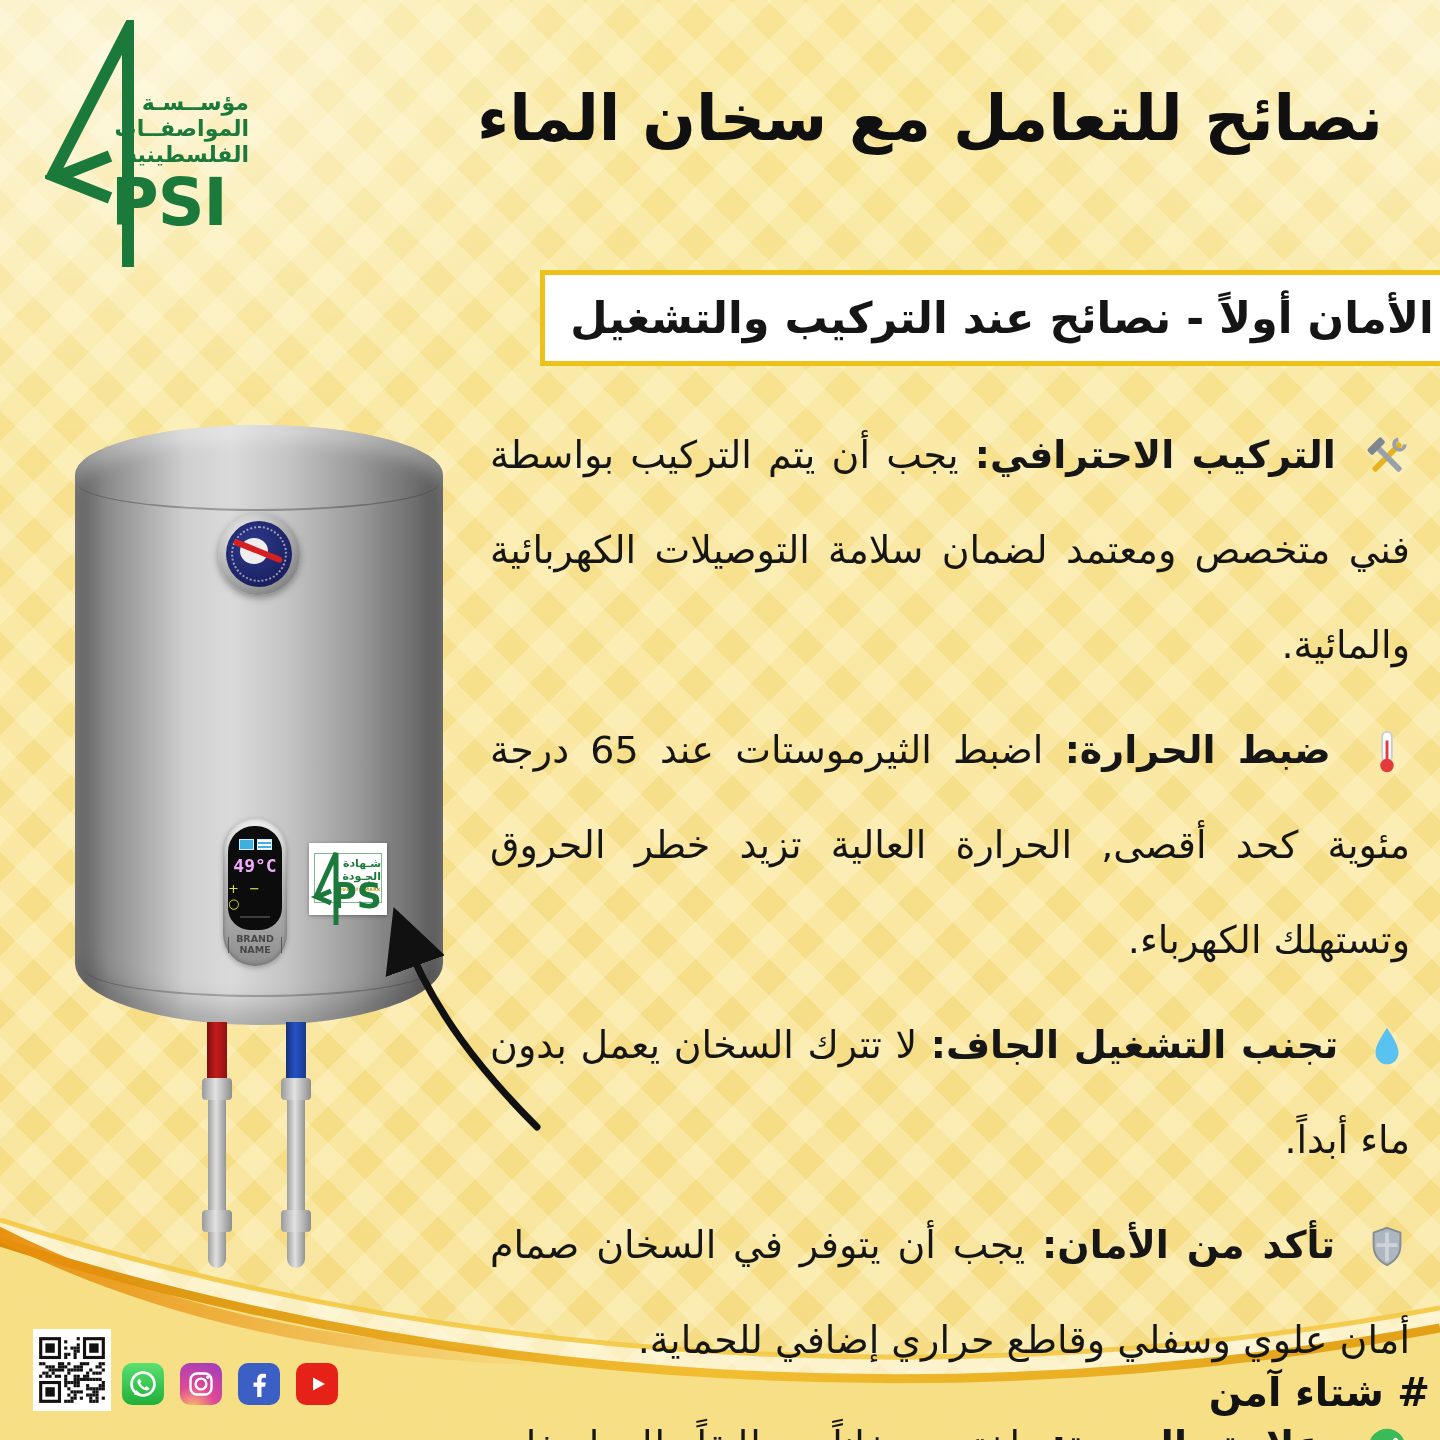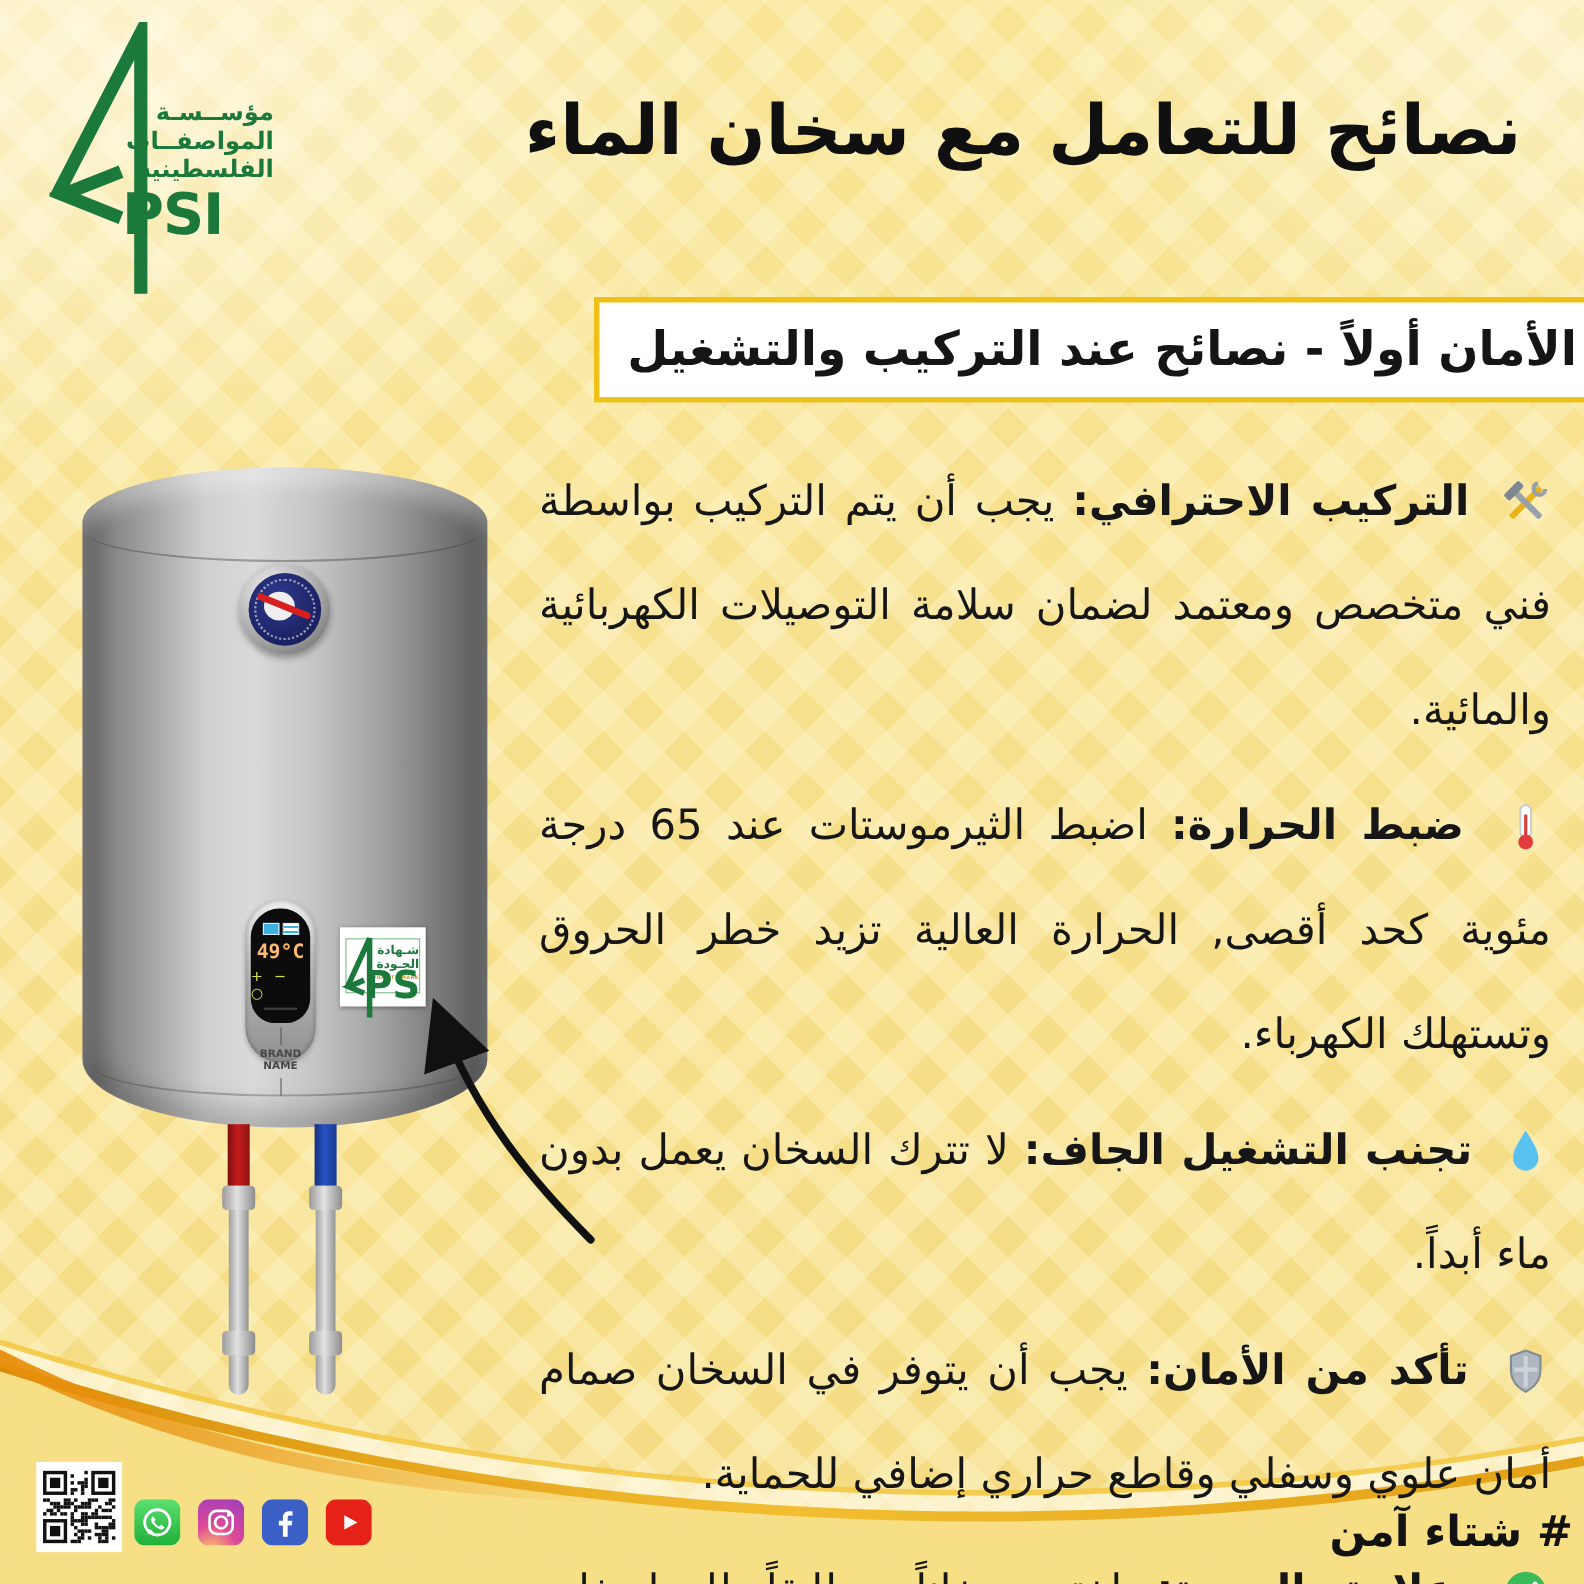--- a/index.html
+++ b/index.html
@@ -12,21 +12,21 @@
       repeating-linear-gradient(45deg, rgba(255,249,214,.33) 0 26px, rgba(255,249,214,0) 26px 52px),
       repeating-linear-gradient(135deg, rgba(255,249,214,.33) 0 26px, rgba(255,249,214,0) 26px 52px),
       linear-gradient(180deg,#F8E494 0%,#F6DE88 70%,#F5DC83 100%);
     padding-left: 16px;
   }
   
   .logo{position:absolute;left:45px;top:20px;width:300px;height:260px;z-index:3;}
   .logo svg{position:absolute;left:0;top:0;}
   .logo-ar{position:absolute;top:70px;right:96px;direction:rtl;text-align:right;
     font-weight:bold;font-size:22px;line-height:26px;color:#1B7A3B;white-space:nowrap;}
-  .logo-psi{position:absolute;left:66px;top:150px;font-weight:bold;font-size:52px;
+  .logo-psi{position:absolute;left:66px;top:150px;font-weight:bold;font-size:65px;
     color:#1B7A3B;letter-spacing:-1px;line-height:1;}
   
   .title{position:absolute;left:430px;top:84px;width:1000px;margin:0;direction:rtl;
     text-align:center;font-size:63px;font-weight:bold;color:#101010;line-height:1.1;z-index:3;}
   .subtitle-box{position:absolute;left:540px;right:-8px;top:270px;height:96px;
     background:#ffffff;border:5px solid #EEC11A;box-sizing:border-box;z-index:3;
     display:flex;align-items:center;justify-content:center;}
   .subtitle-box span{direction:rtl;font-size:43px;font-weight:bold;color:#151515;}
   
   .tips{position:absolute;left:490px;width:920px;top:408px;z-index:3;direction:rtl;}
@@ -55,24 +55,24 @@
     border-radius:3px;transform:rotate(22deg);}
   .panel{position:absolute;left:148px;top:393px;width:64px;height:148px;border-radius:32px;
     background:linear-gradient(180deg,#f0f0f0,#bcbcbc 40%,#8e8e8e);
     box-shadow:inset 0 0 5px rgba(0,0,0,.35), 0 2px 5px rgba(0,0,0,.25);}
   .panel-screen{position:absolute;left:5px;top:8px;width:54px;height:104px;
     border-radius:26px 26px 22px 22px;background:#0c0c0c;display:flex;flex-direction:column;
     align-items:center;justify-content:center;gap:5px;}
   .screen-icons{display:flex;gap:3px;}
   .screen-icons i{display:block;width:13px;height:9px;background:#3FAFE0;border:1px solid #cfeefd;}
   .screen-icons i:last-child{background:repeating-linear-gradient(180deg,#fff 0 2px,#3FAFE0 2px 4px);}
-  .screen-temp{color:#fdba74;font-family:"DejaVu Sans Mono",monospace;font-weight:bold;font-size:18px;}
+  .screen-temp{color:#f0abfc;font-family:"DejaVu Sans Mono",monospace;font-weight:bold;font-size:18px;}
   .screen-buttons{color:#D8E34B;font-size:13px;letter-spacing:3px;}
   .screen-line{width:30px;height:2px;background:#3d3d3d;}
-  .brand{position:absolute;left:0;right:0;top:116px;display:flex;align-items:center;justify-content:center;gap:4px;flex-direction:column;}
+  .brand{position:absolute;left:0;right:0;top:116px;display:flex;align-items:center;justify-content:center;gap:4px;}
   .brand i{display:block;width:1px;height:16px;background:#5a5a5a;}
   .brand span{width:44px;text-align:center;font-size:9.5px;font-weight:bold;color:#474747;line-height:1.15;}
   .sticker{position:absolute;left:234px;top:418px;width:78px;height:72px;background:#ffffff;
     box-shadow:0 1px 4px rgba(0,0,0,.35);text-decoration:underline;}
   .sticker-frame{position:absolute;inset:10px 5px 12px 5px;border:1px solid #7FB98E;}
   .sticker svg{position:absolute;left:1px;top:6px;}
   .sticker-ar{position:absolute;right:6px;top:14px;direction:rtl;text-align:right;
     font-size:11px;font-weight:bold;color:#1B7A3B;line-height:1.2;}
   .sticker-en{position:absolute;right:6px;top:44px;font-size:4.5px;font-weight:bold;
     color:#C09A12;letter-spacing:.4px;}

